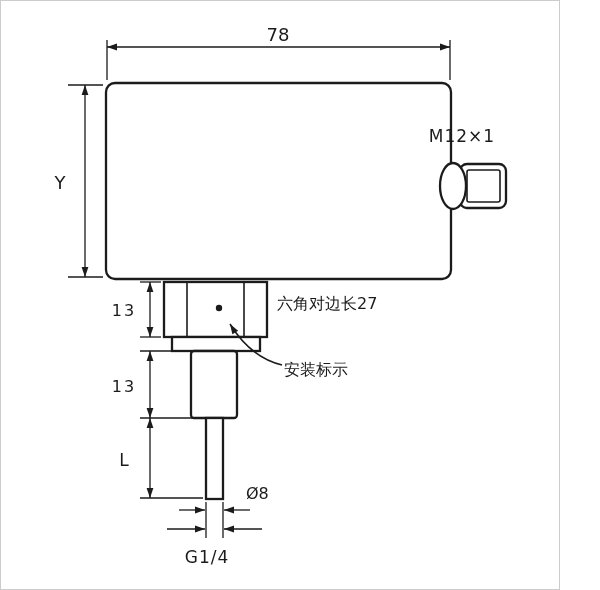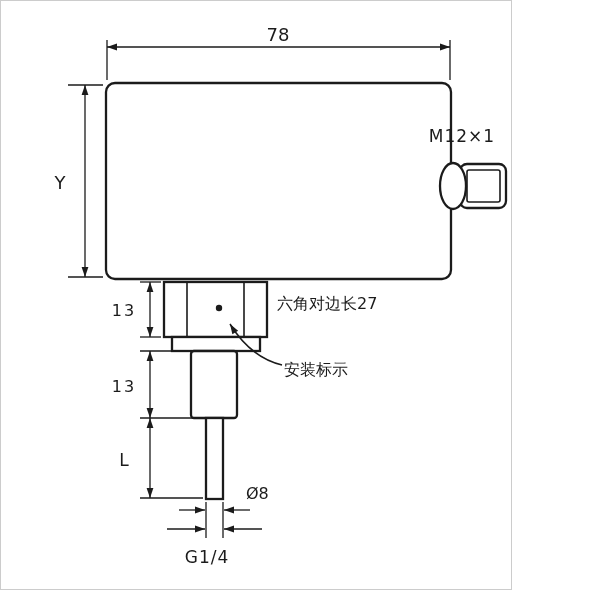--- a/index.html
+++ b/index.html
@@ -3,21 +3,21 @@
 <meta charset="utf-8">
 <style>
   html, body {
     margin: 0;
     padding: 0;
     background: #ffffff;
     font-family: "DejaVu Sans", "Liberation Sans", sans-serif;
   }
   .frame {
     position: relative;
-    width: 512px;
+    width: 560px;
     height: 590px;
     background: var(--bg, #ffffff);
     border: 1px solid #cccccc;
     box-sizing: border-box;
     overflow: hidden;
   }
   svg { display: block; }
   .part   { fill: #ffffff; stroke: var(--line, #1b1b1b); stroke-width: 2.3; }
   .part-thin { fill: none; stroke: var(--line, #1b1b1b); stroke-width: 1.6; }
   .dim    { stroke: var(--line, #1b1b1b); stroke-width: 1.3; fill: none; }

